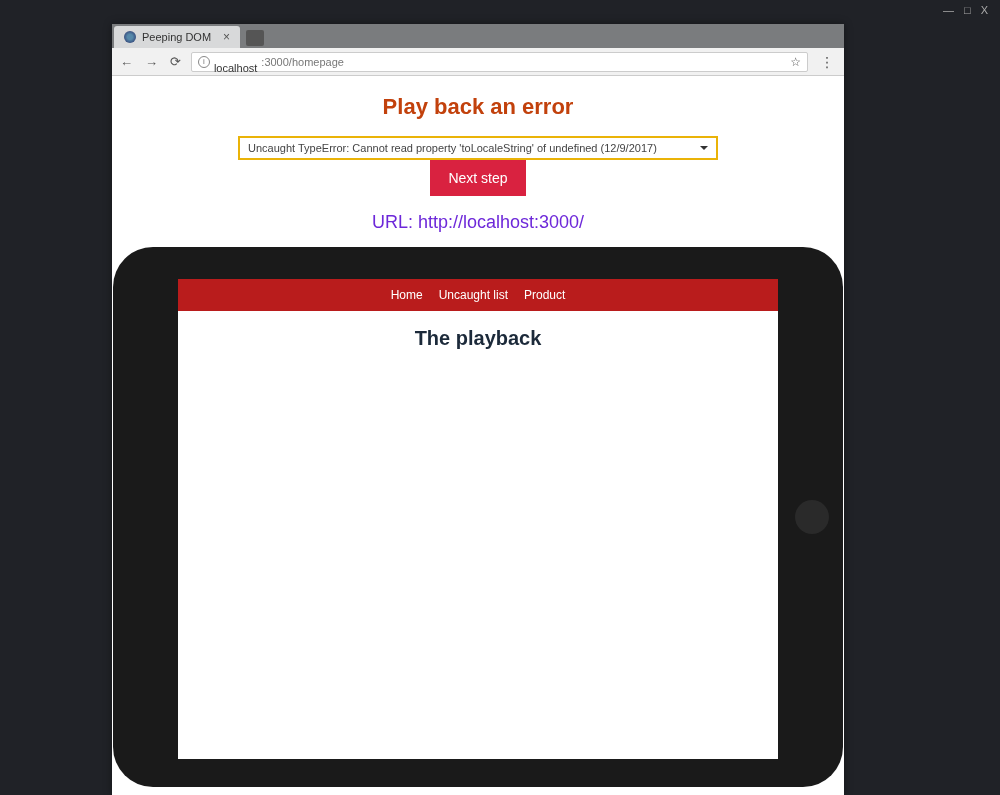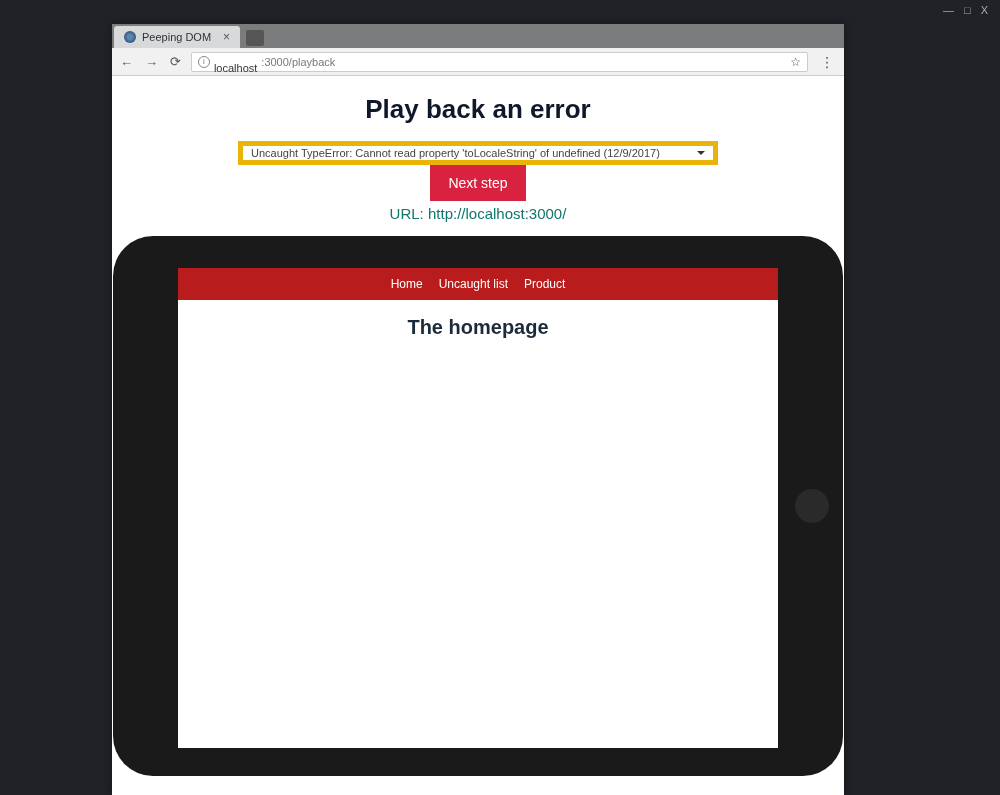--- a/index.html
+++ b/index.html
@@ -116,29 +116,29 @@
     .page {
       flex: 1;
       background: #fff;
       display: flex;
       flex-direction: column;
       align-items: center;
       padding-top: 18px;
       overflow: hidden;
     }
     .page-title {
-      font-size: 26px;
+      font-size: 22px;
       font-weight: bold;
-      color: #0f172a;
+      color: #c2410c;
     }
     .error-select {
       margin-top: 16px;
       width: 480px;
       height: 24px;
-      border: 5px solid #eab308;
+      border: 2px solid #eab308;
       display: flex;
       align-items: center;
       justify-content: space-between;
       padding: 0 8px;
       font-size: 11px;
       color: #444;
     }
     .error-select .caret {
       width: 0; height: 0;
       border-left: 4px solid transparent;
@@ -147,23 +147,23 @@
     }
     .next-btn {
       background: #d92240;
       color: #fff;
       border: none;
       padding: 10px 18px;
       font-size: 14px;
       cursor: pointer;
     }
     .url-line {
-      margin-top: 4px;
-      font-size: 15px;
-      color: #0f766e;
+      margin-top: 16px;
+      font-size: 18px;
+      color: #6d28d9;
     }
     .tablet {
       margin-top: 14px;
       width: 730px;
       height: 540px;
       background: #1a1a1a;
       border-radius: 40px;
       position: relative;
       display: flex;
       align-items: flex-start;
@@ -226,21 +226,21 @@
     <div class="new-tab"></div>
   </div>
 
   <div class="address-bar">
     <span class="nav-arrow">←</span>
     <span class="nav-arrow">→</span>
     <span class="nav-arrow">⟳</span>
     <div class="url-box">
       <span class="info">i</span>
       <span class="host">localhost</span>
-        <span>:3000/playback</span>
+        <span>:3000/homepage</span>
       <span class="star">☆</span>
     </div>
     <span class="menu-dots">⋮</span>
   </div>
 
   <div class="page">
     <div class="page-title">Play back an error</div>
 
     <div class="error-select">
       <span>Uncaught TypeError: Cannot read property 'toLocaleString' of undefined (12/9/2017)</span>
@@ -253,18 +253,18 @@
 
     <div class="tablet">
       <div class="home-btn"></div>
       <div class="screen">
         <div class="navbar">
           <a>Home</a>
           <a>Uncaught list</a>
           <a>Product</a>
         </div>
         <div class="content">
-          <h2>The homepage</h2>
+          <h2>The playback</h2>
         </div>
       </div>
     </div>
   </div>
 </div>
 
 </body></html>

